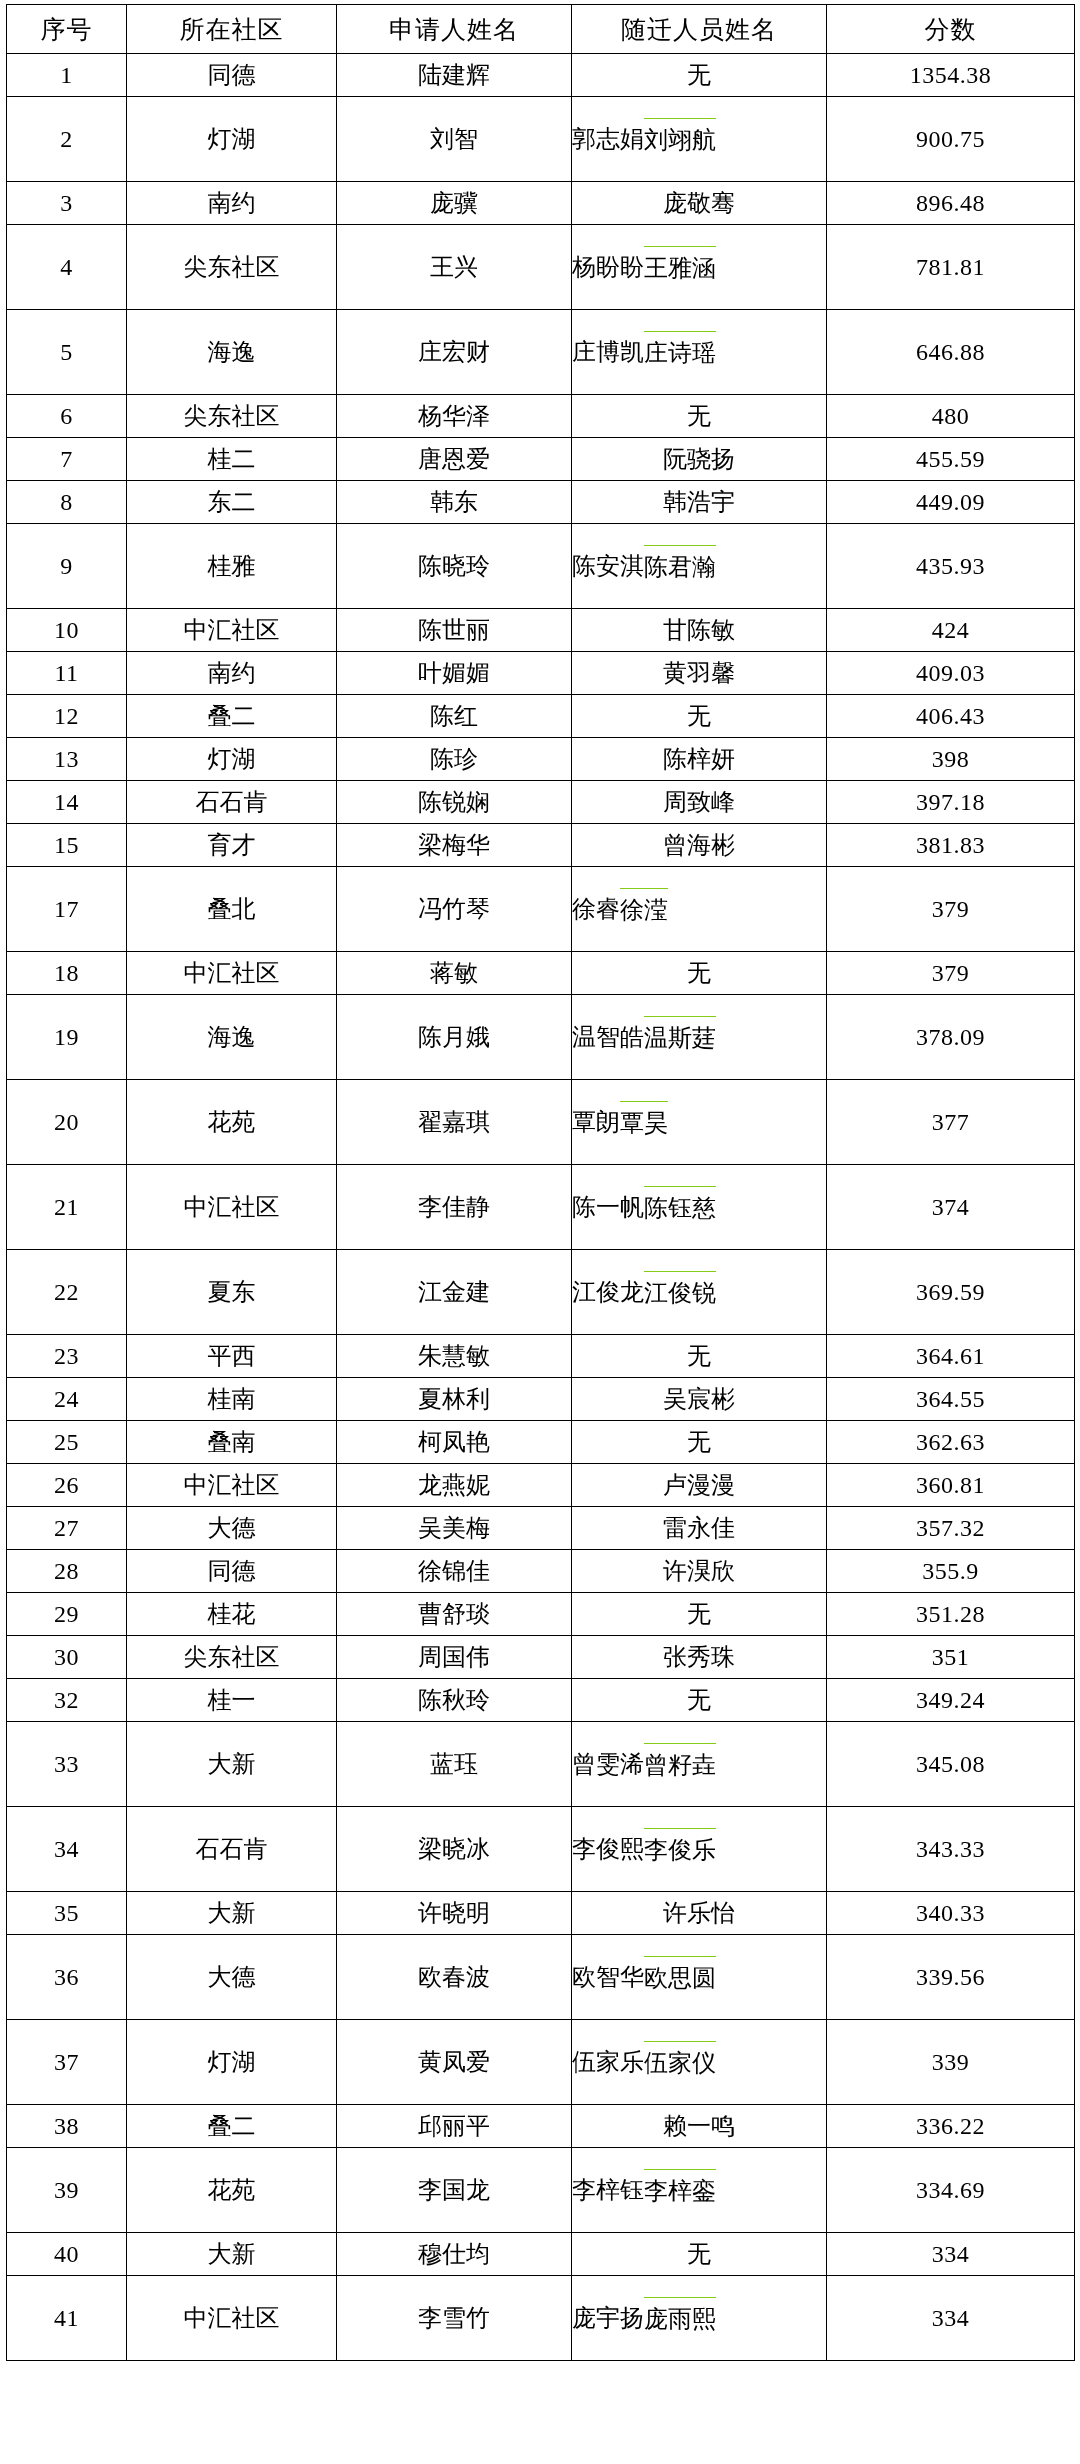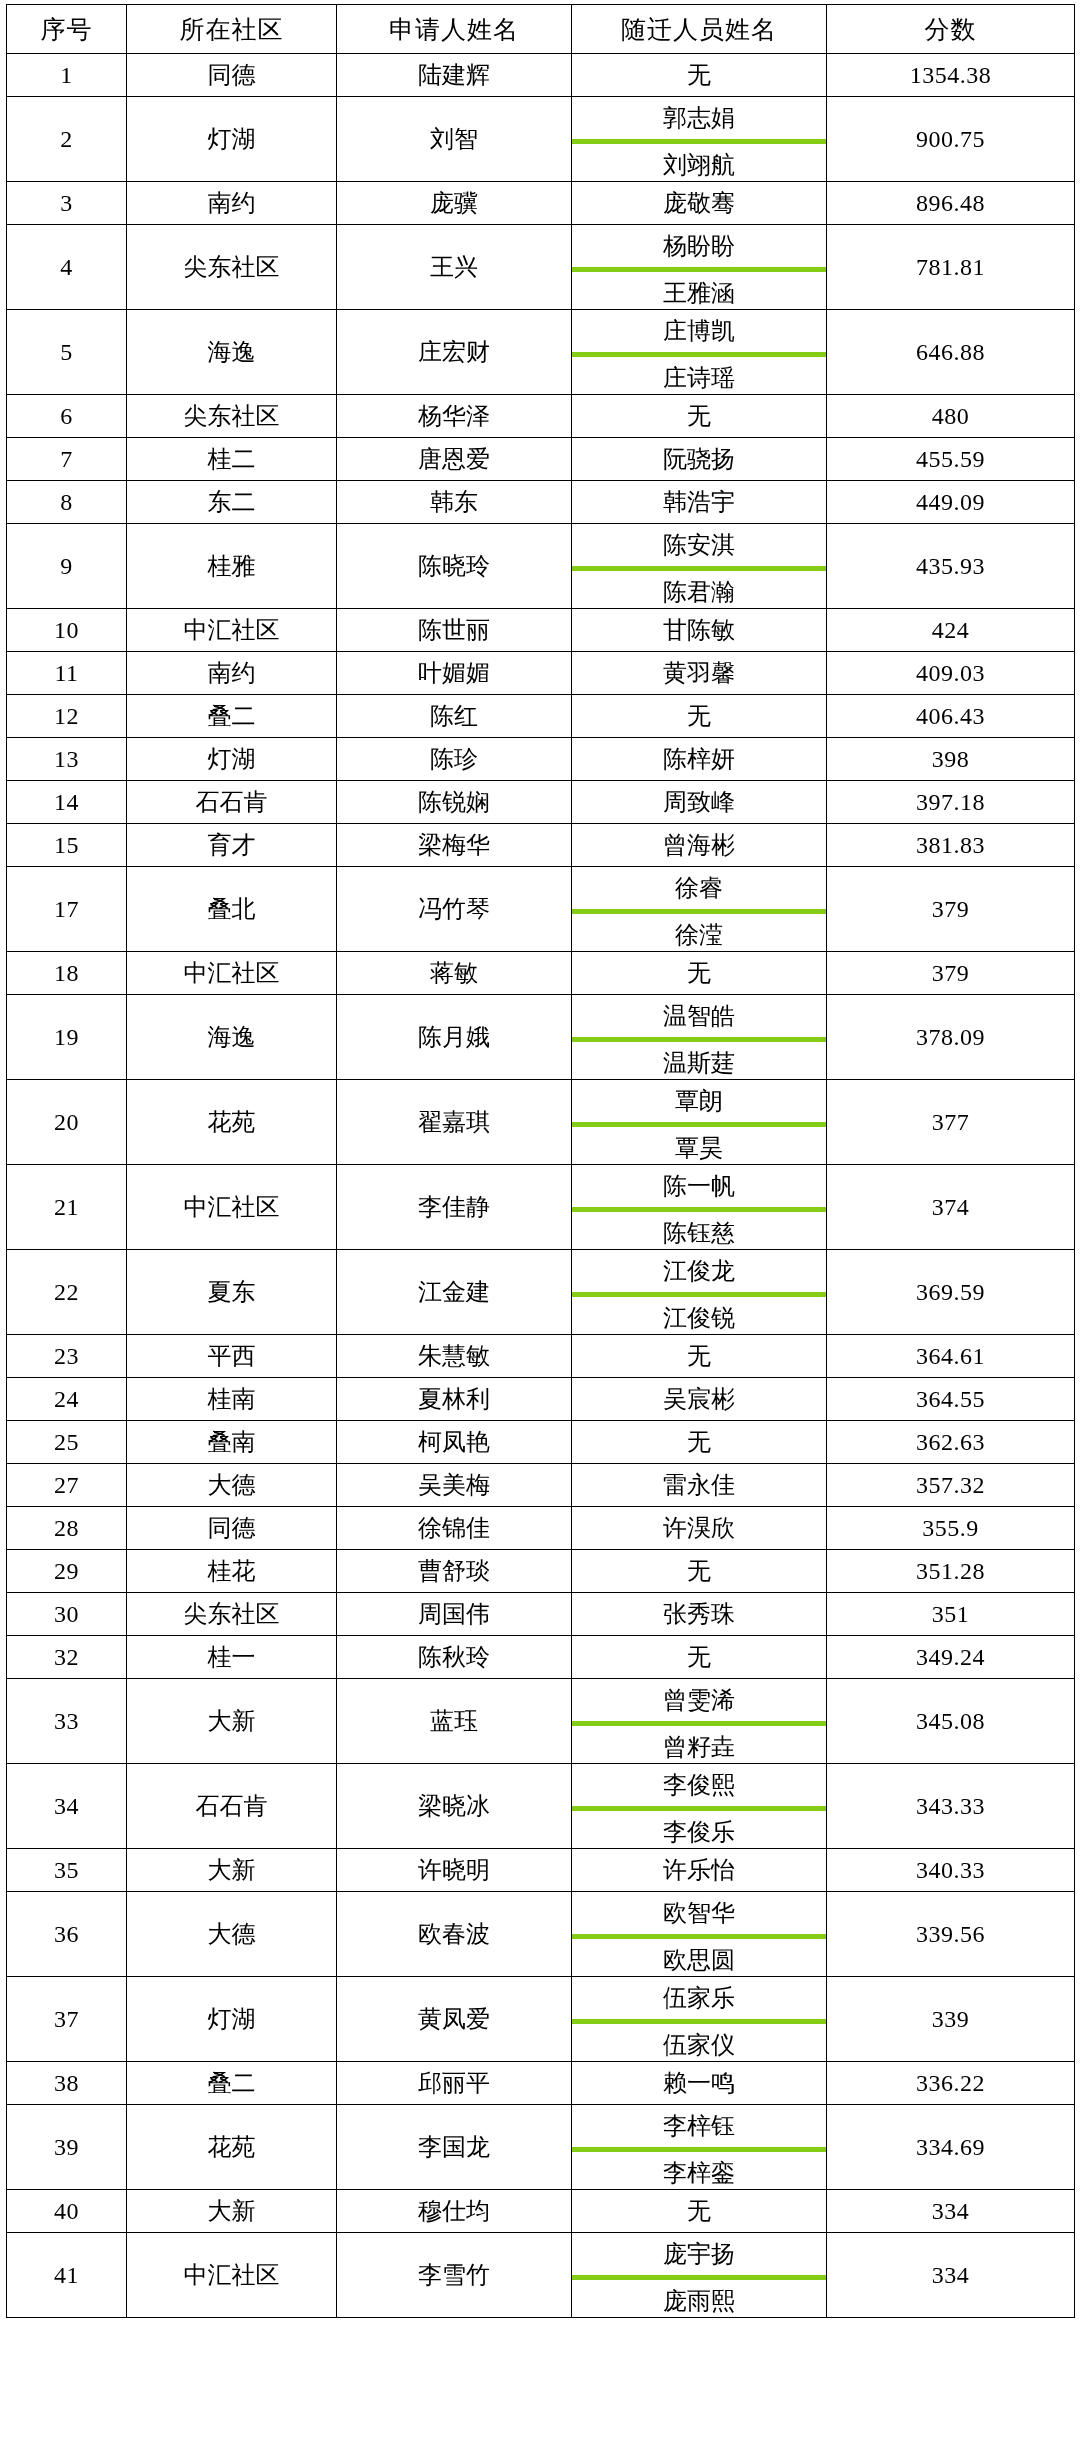--- a/index.html
+++ b/index.html
@@ -45,31 +45,31 @@
     font-size: 24px;
     height: 42px;
   }
   td.score, td.idx {
     font-family: "Liberation Serif", "DejaVu Serif", serif;
     letter-spacing: 0.5px;
   }
   
   .followers-stack {
     display: flex;
-    flex-direction: column;
+    flex-direction: row;
     width: 100%;
   }
   .followers-stack > .fname {
     height: 42px;
     line-height: 42px;
     box-sizing: border-box;
     font-size: 24px;
   }
   .followers-stack > .fname + .fname {
-    border-top: 5px solid #84cc16;
+    border-top: 1px solid #84cc16;
   }
   td.followers-cell {
     padding: 0;
   }
   td.followers-cell.single {
     height: 42px;
     line-height: 42px;
   }
   tr.tall td {
     height: 84px;
@@ -304,20 +304,27 @@
           <td class="score">364.55</td>
         </tr>
         <tr>
           <td class="idx">25</td>
           <td>叠南</td>
           <td>柯凤艳</td>
           <td class="followers-cell single">无</td>
           <td class="score">362.63</td>
         </tr>
         <tr>
+          <td class="idx">26</td>
+          <td>中汇社区</td>
+          <td>龙燕妮</td>
+          <td class="followers-cell single">卢漫漫</td>
+          <td class="score">360.81</td>
+        </tr>
+        <tr>
           <td class="idx">27</td>
           <td>大德</td>
           <td>吴美梅</td>
           <td class="followers-cell single">雷永佳</td>
           <td class="score">357.32</td>
         </tr>
         <tr>
           <td class="idx">28</td>
           <td>同德</td>
           <td>徐锦佳</td>

